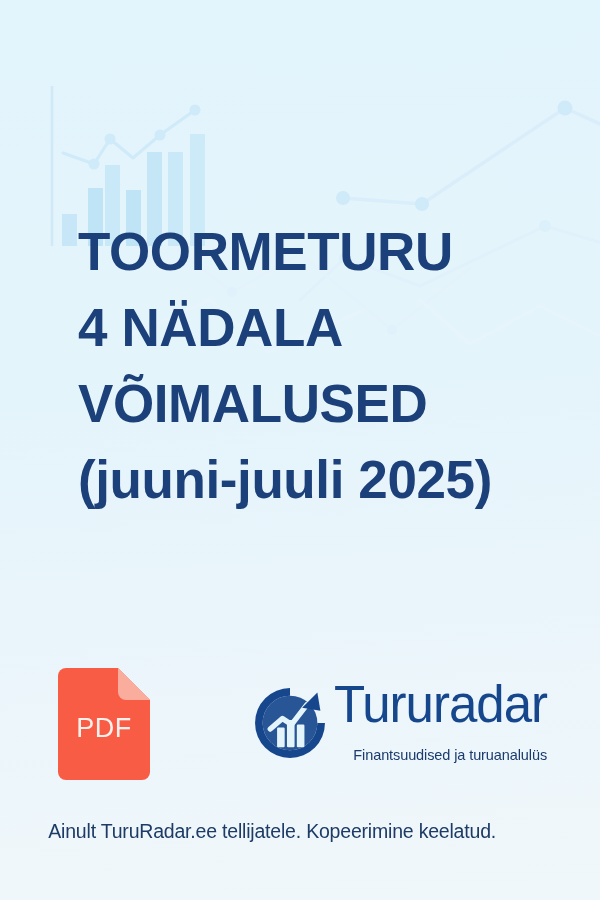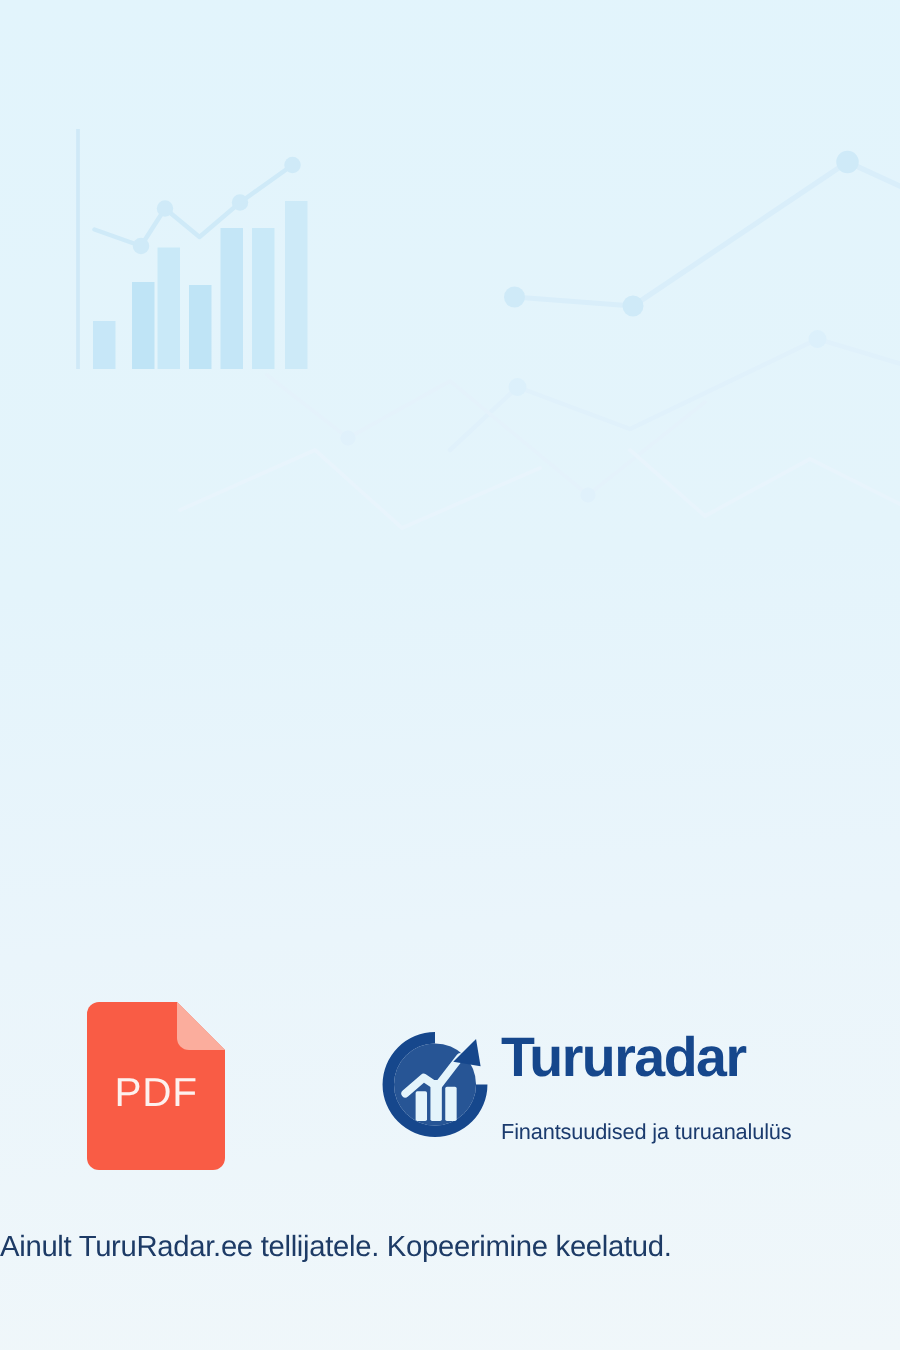--- a/index.html
+++ b/index.html
@@ -92,41 +92,41 @@
     flex: none;
   }
   #logo-text {
     margin-left: 6px;
     display: flex;
     flex-direction: column;
     align-items: flex-start;
   }
   #logo-wordmark {
     color: #16478c;
-    font-size: 37px;
-    font-weight: bold;
+    font-size: 51px;
+    font-weight: normal;
     line-height: 45px;
     letter-spacing: -1px;
   }
   #logo-tagline {
     color: #1b3b6e;
     font-size: 14.5px;
     line-height: 18px;
     margin-top: 19px;
     letter-spacing: -0.1px;
     align-self: flex-end;
   }
 
   
   #footer {
     position: absolute;
     left: 0;
     top: 820px;
     width: 496px;
-    text-align: left;
+    text-align: right;
     color: #1d3b66;
     font-size: 19.5px;
     letter-spacing: -0.2px;
   }
 </style>
 </head>
 <body>
 
 <div id="cover">
 
@@ -170,20 +170,26 @@
       <circle cx="232" cy="292" r="5" fill="#e0f1fb"></circle>
       <circle cx="392" cy="330" r="5" fill="#e0f1fb"></circle>
     </g>
 
     <g>
       <polyline points="120,340 210,300 268,352 360,312" fill="none" stroke="#e8f4fc" stroke-width="2.5" stroke-linejoin="round" stroke-linecap="round"></polyline>
       <polyline points="420,300 470,344 540,306 600,336" fill="none" stroke="#e8f4fc" stroke-width="2.5" stroke-linejoin="round" stroke-linecap="round"></polyline>
     </g>
   </svg>
 
+  <div id="title-block">
+    <div class="title-line">TOORMETURU</div>
+    <div class="title-line">4 NÄDALA</div>
+    <div class="title-line">VÕIMALUSED</div>
+    <div class="title-line">(juuni-juuli 2025)</div>
+  </div>
 
   <div id="badge-row">
 
     <svg id="pdf-icon" viewBox="0 0 92 112">
       <path d="M8 0 H60 L92 32 V104 A8 8 0 0 1 84 112 H8 A8 8 0 0 1 0 104 V8 A8 8 0 0 1 8 0 Z" fill="#f95c45"></path>
       <path d="M60 0 L92 32 H68 A8 8 0 0 1 60 24 Z" fill="#fbad9d"></path>
     </svg>
     <div id="pdf-label">PDF</div>
 
     <div id="logo">

